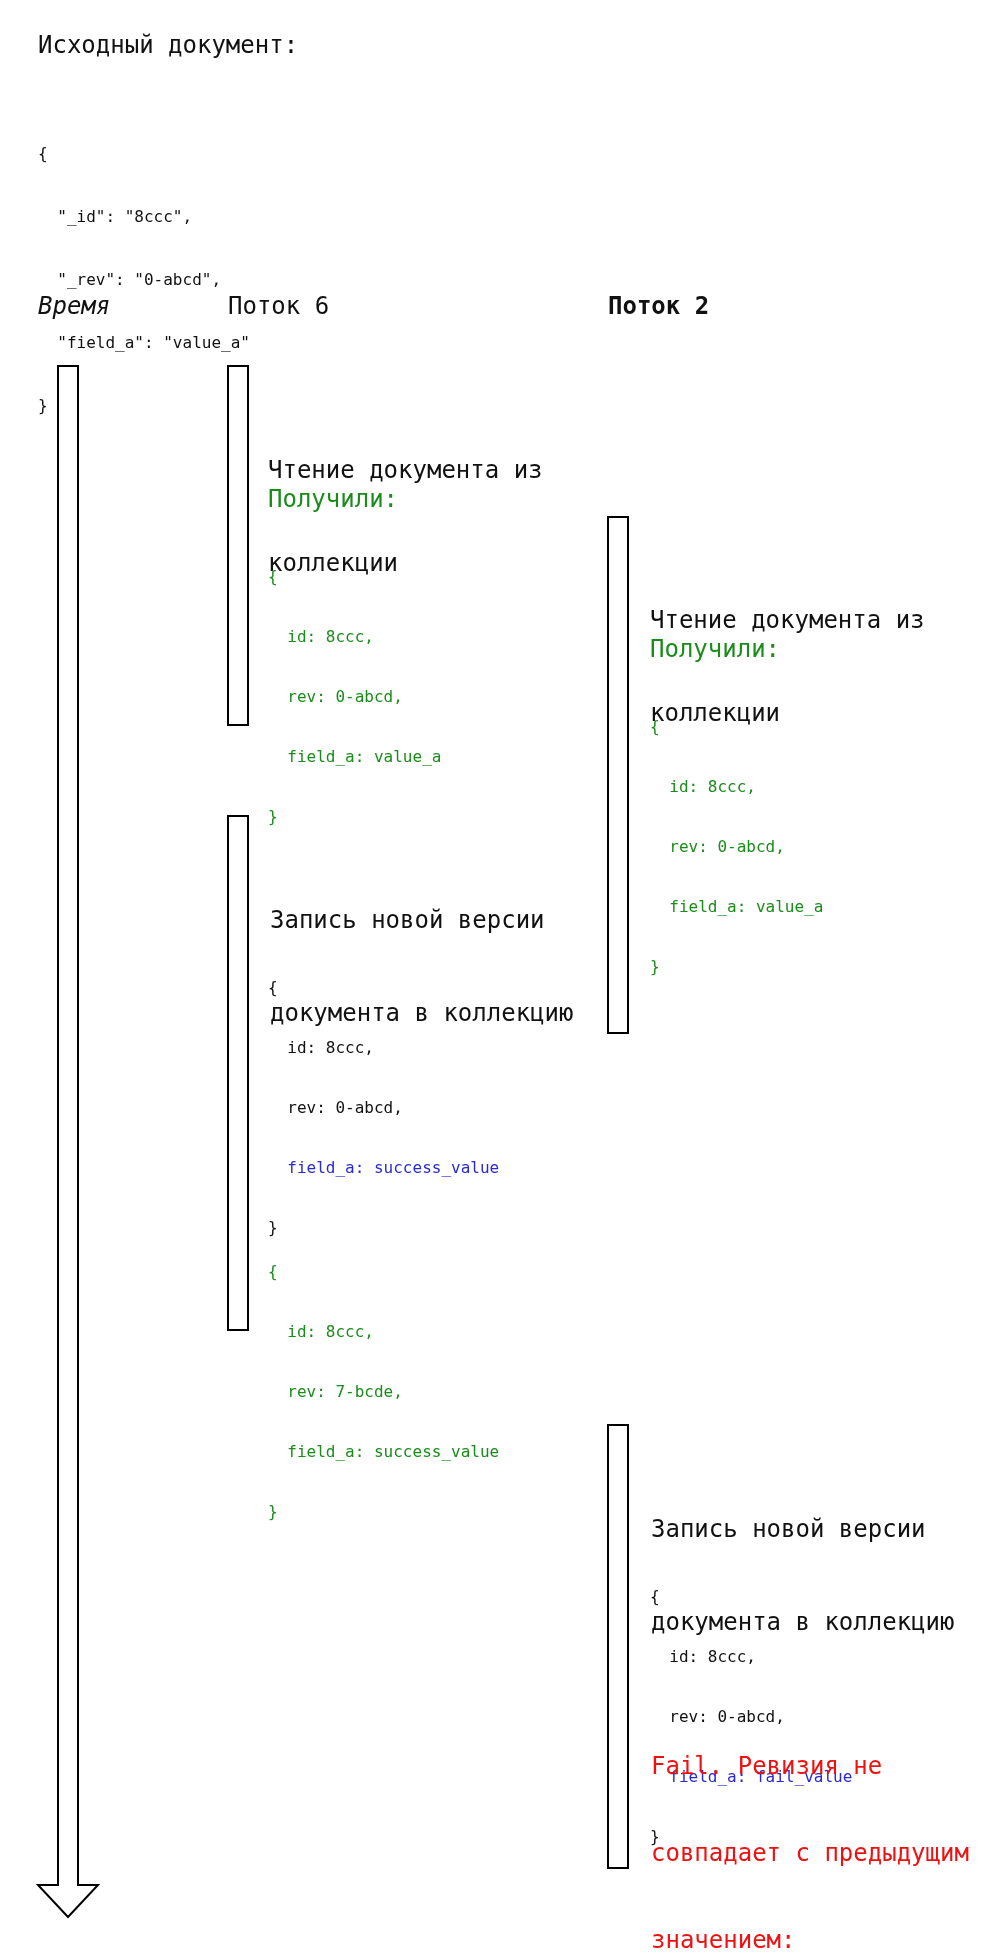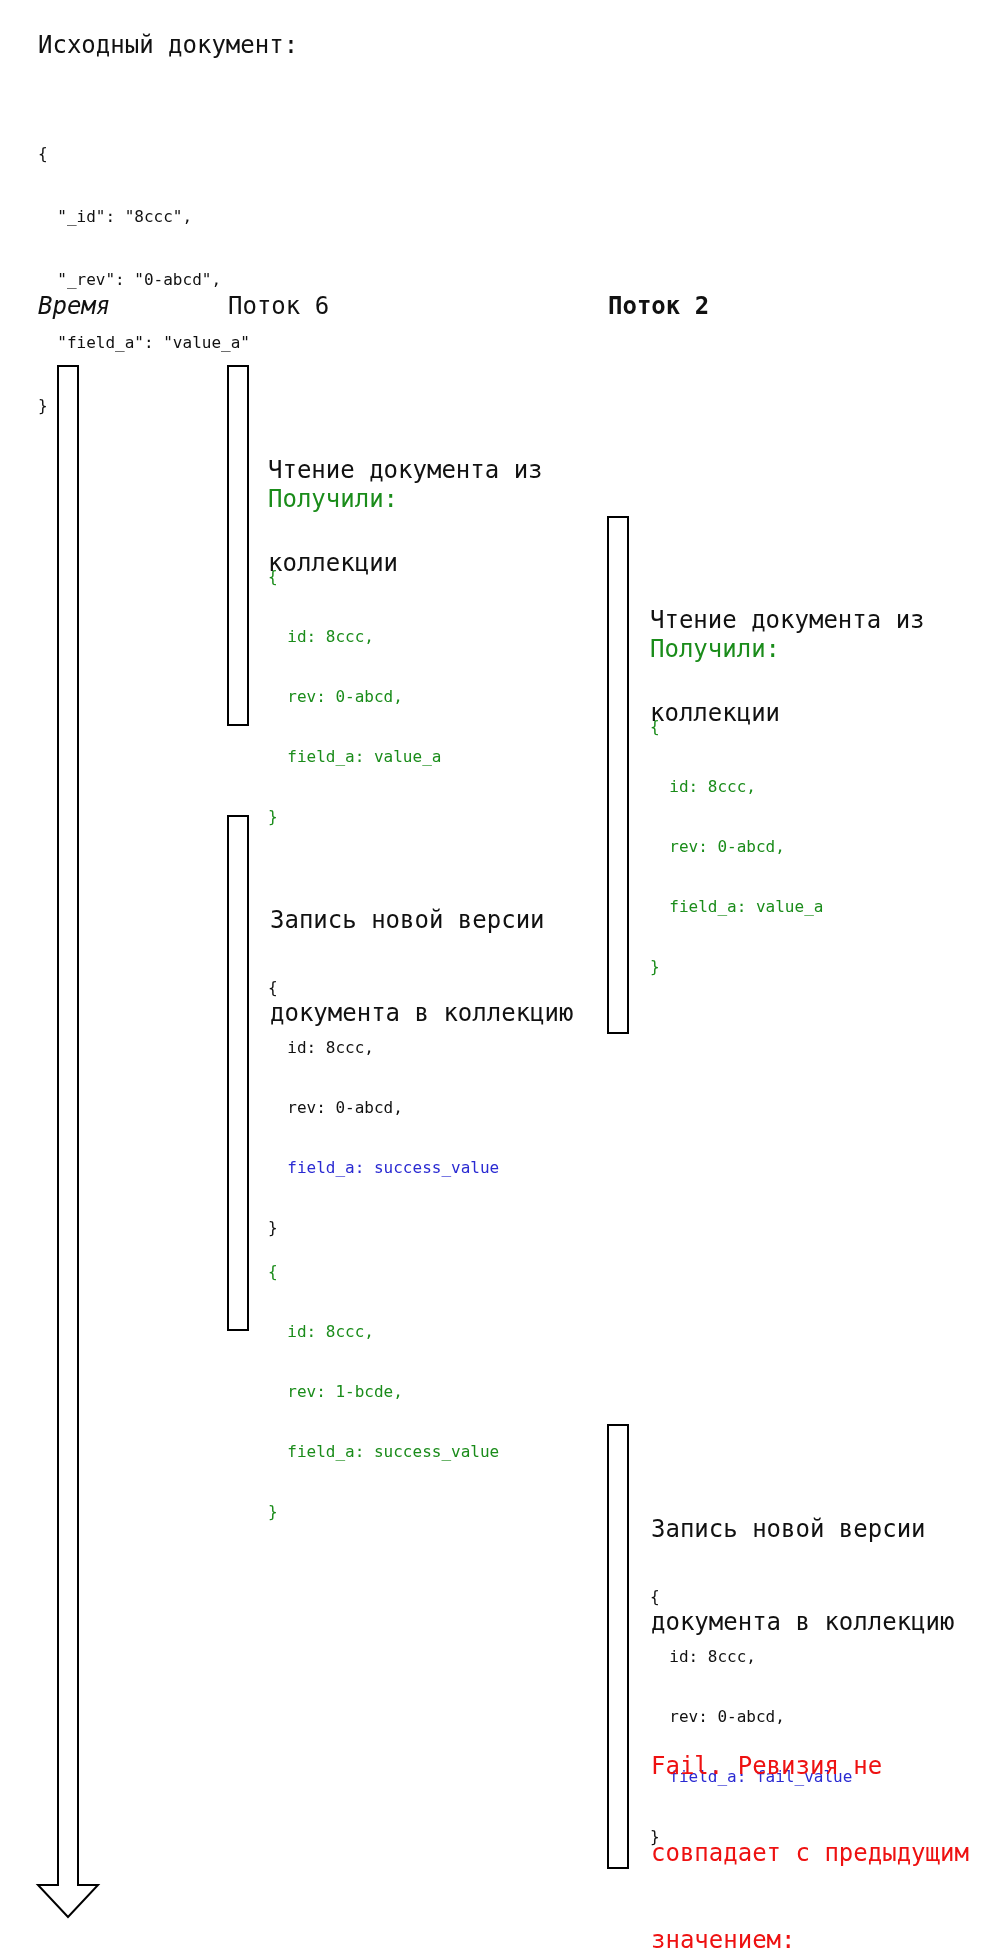--- a/index.html
+++ b/index.html
@@ -108,21 +108,21 @@
   <div class="abs code" style="left:268px; top:938px;">
     <div>{</div>
     <div>  id: 8ccc,</div>
     <div>  rev: 0-abcd,</div>
     <div class="blue">  field_a: success_value</div>
     <div>}</div>
   </div>
   <div class="abs code green" style="left:268px; top:1222px;">
     <div>{</div>
     <div>  id: 8ccc,</div>
-    <div>  rev: 1-bcde,</div>
+    <div>  rev: 7-bcde,</div>
     <div>  field_a: success_value</div>
     <div>}</div>
   </div>
 
   <div class="abs t24" style="left:651px; top:1452px;">
     <div>Запись новой версии</div>
     <div>документа в коллекцию</div>
   </div>
   <div class="abs code" style="left:650px; top:1547px;">
     <div>{</div>

